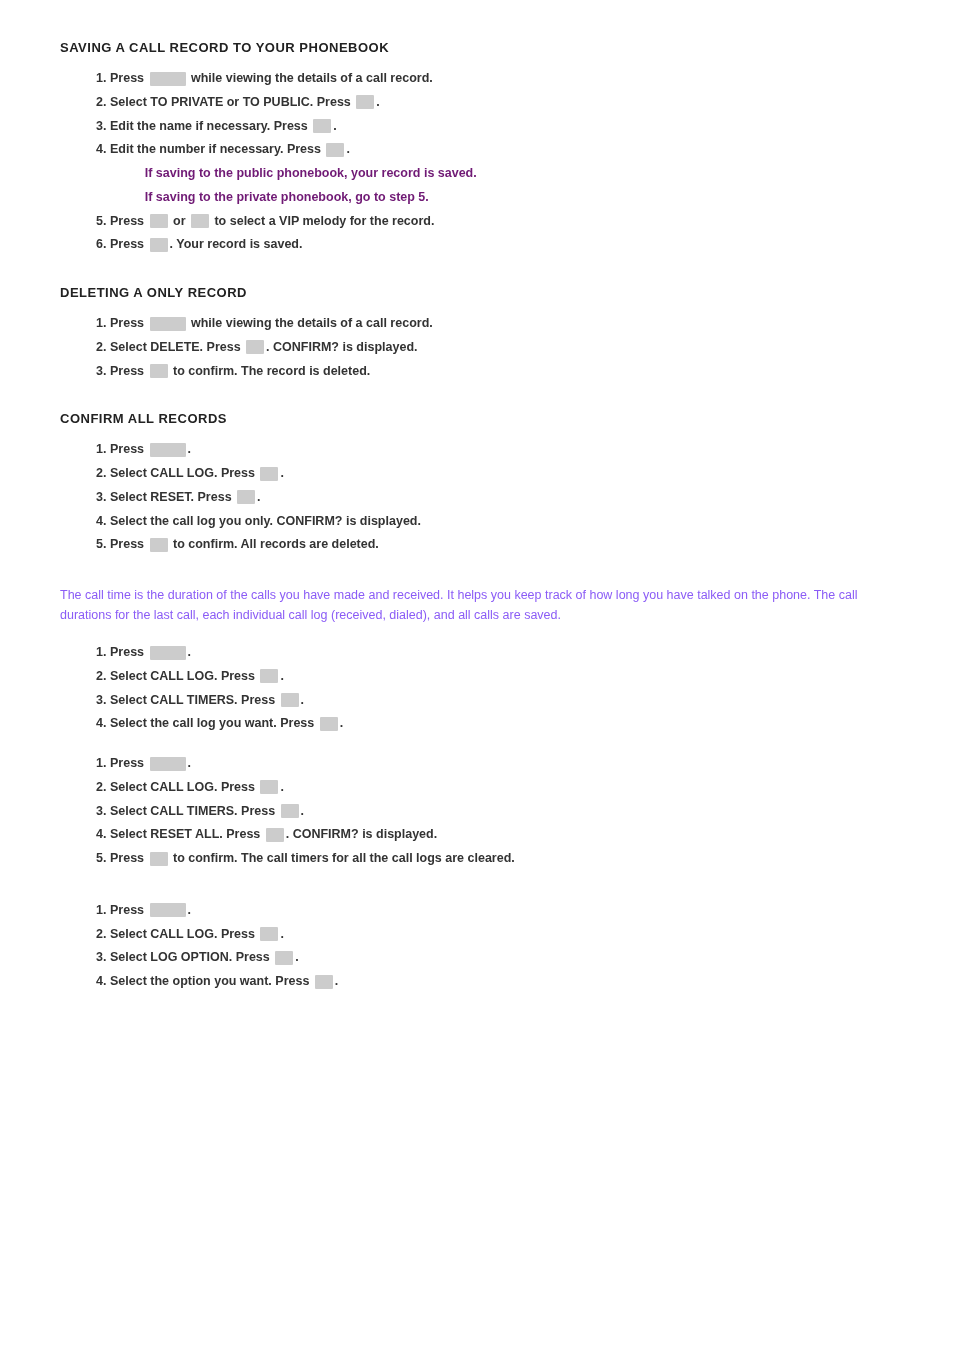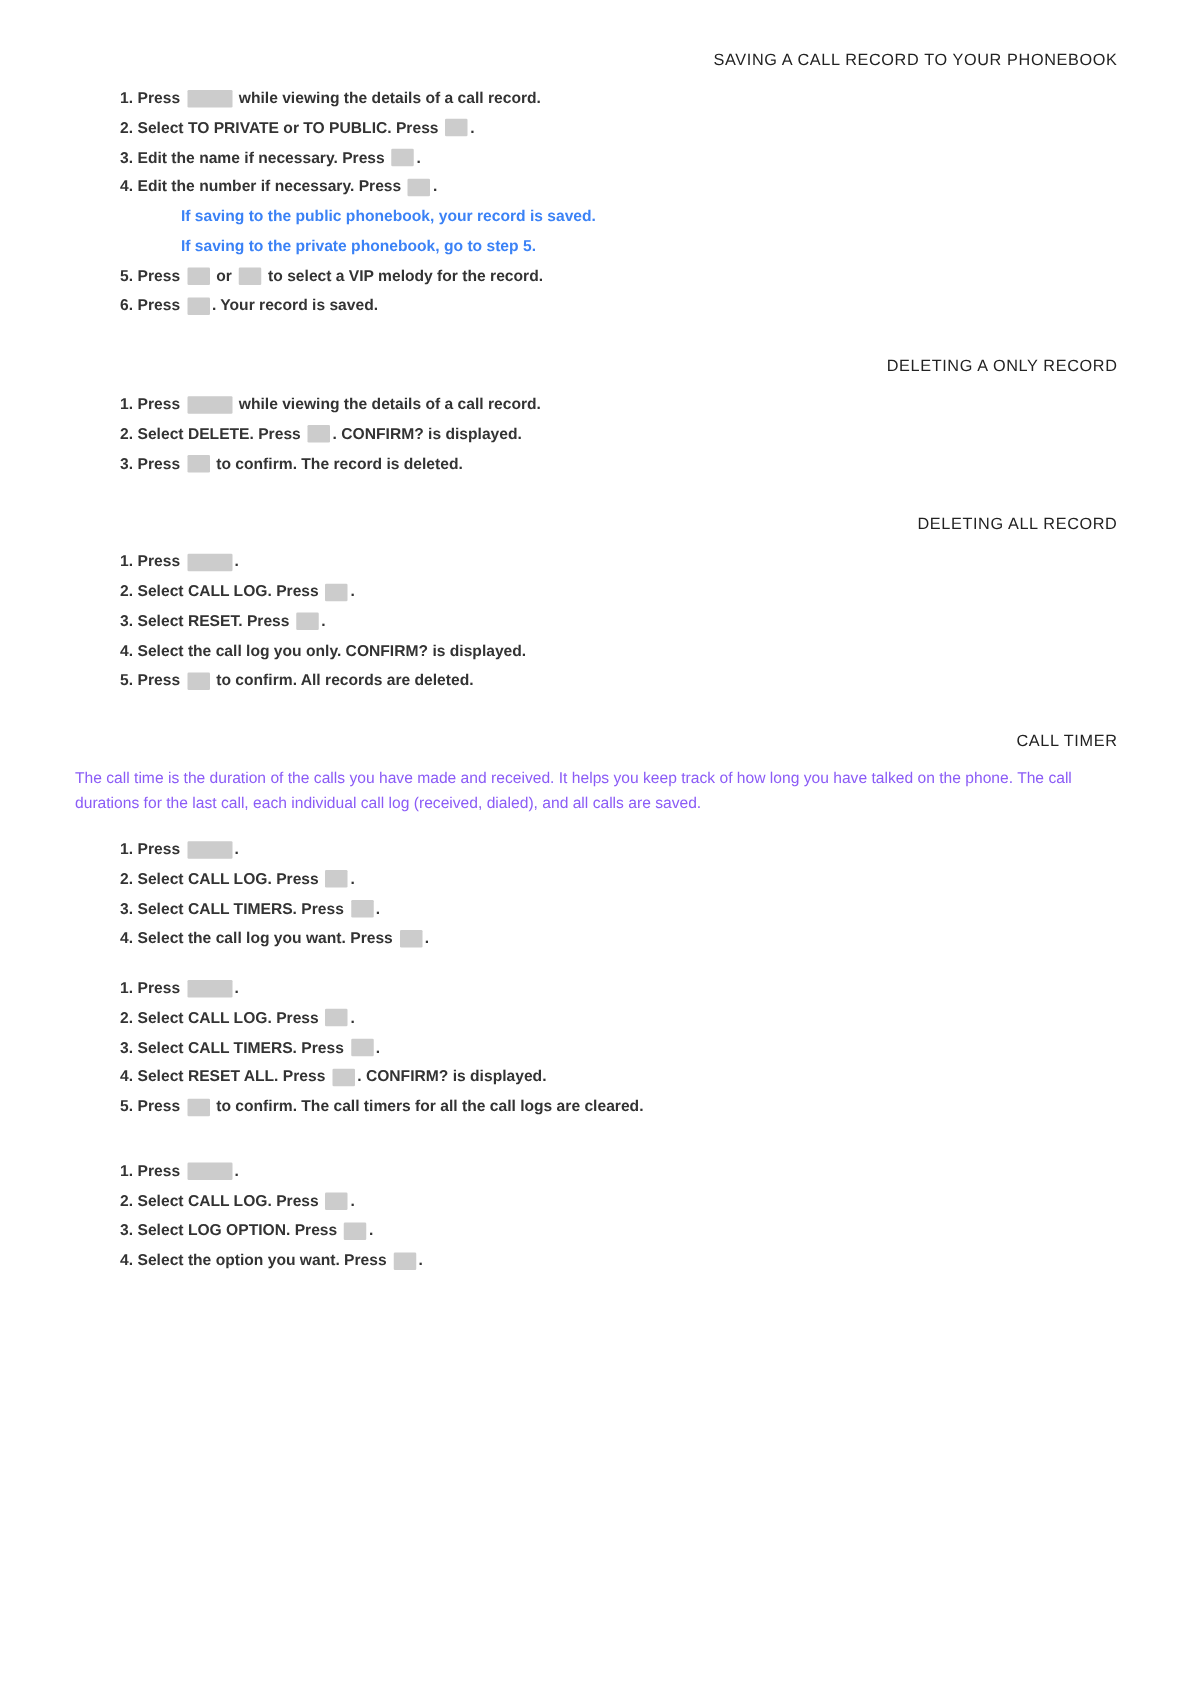--- a/index.html
+++ b/index.html
@@ -16,26 +16,25 @@
       width: 954px;
       min-height: 1351px;
       padding: 40px 60px;
     }
 
     .section {
       margin-bottom: 28px;
     }
 
     .section-title {
-      font-weight: normal;
+      font-weight: bold;
       font-size: 13px;
       letter-spacing: 0.5px;
       margin-bottom: 12px;
       color: #222222;
-      text-align: right;
     }
 
     .section-desc {
       font-size: 12.5px;
       line-height: 1.6;
       margin-bottom: 10px;
       color: #8b5cf6;
     }
 
     ol {
@@ -67,21 +66,21 @@
       height: 14px;
       vertical-align: middle;
       margin: 0 2px;
       border-radius: 1px;
     }
 
     .sub-indent {
       padding-left: 65px;
       font-size: 12.5px;
       line-height: 1.7;
-      color: #3b82f6;
+      color: #701a75;
     }
   </style>
 </head>
 <body>
 
 <div class="section">
   <div class="section-title">SAVING A CALL RECORD TO YOUR PHONEBOOK</div>
   <ol>
     <li>
       Press <span class="inline-btn"></span> while viewing the details of a call record.
@@ -117,42 +116,41 @@
     <li>
       Select DELETE. Press <span class="inline-btn-sm"></span>. CONFIRM? is displayed.
     </li>
     <li>
       Press <span class="inline-btn-sm"></span> to confirm. The record is deleted.
     </li>
   </ol>
 </div>
 
 <div class="section">
-  <div class="section-title">DELETING ALL RECORD</div>
+  <div class="section-title">CONFIRM ALL RECORDS</div>
   <ol>
     <li>
       Press <span class="inline-btn"></span>.
     </li>
     <li>
       Select CALL LOG. Press <span class="inline-btn-sm"></span>.
     </li>
     <li>
       Select RESET. Press <span class="inline-btn-sm"></span>.
     </li>
     <li>
       Select the call log you only. CONFIRM? is displayed.
     </li>
     <li>
       Press <span class="inline-btn-sm"></span> to confirm. All records are deleted.
     </li>
   </ol>
 </div>
 
 <div class="section">
-  <div class="section-title">CALL TIMER</div>
   <div class="section-desc">The call time is the duration of the calls you have made and received. It helps you keep track of how long you have talked on the phone. The call durations for the last call, each individual call log (received, dialed), and all calls are saved.</div>
 
   <ol style="margin-top: 16px;">
     <li>
       Press <span class="inline-btn"></span>.
     </li>
     <li>
       Select CALL LOG. Press <span class="inline-btn-sm"></span>.
     </li>
     <li>

